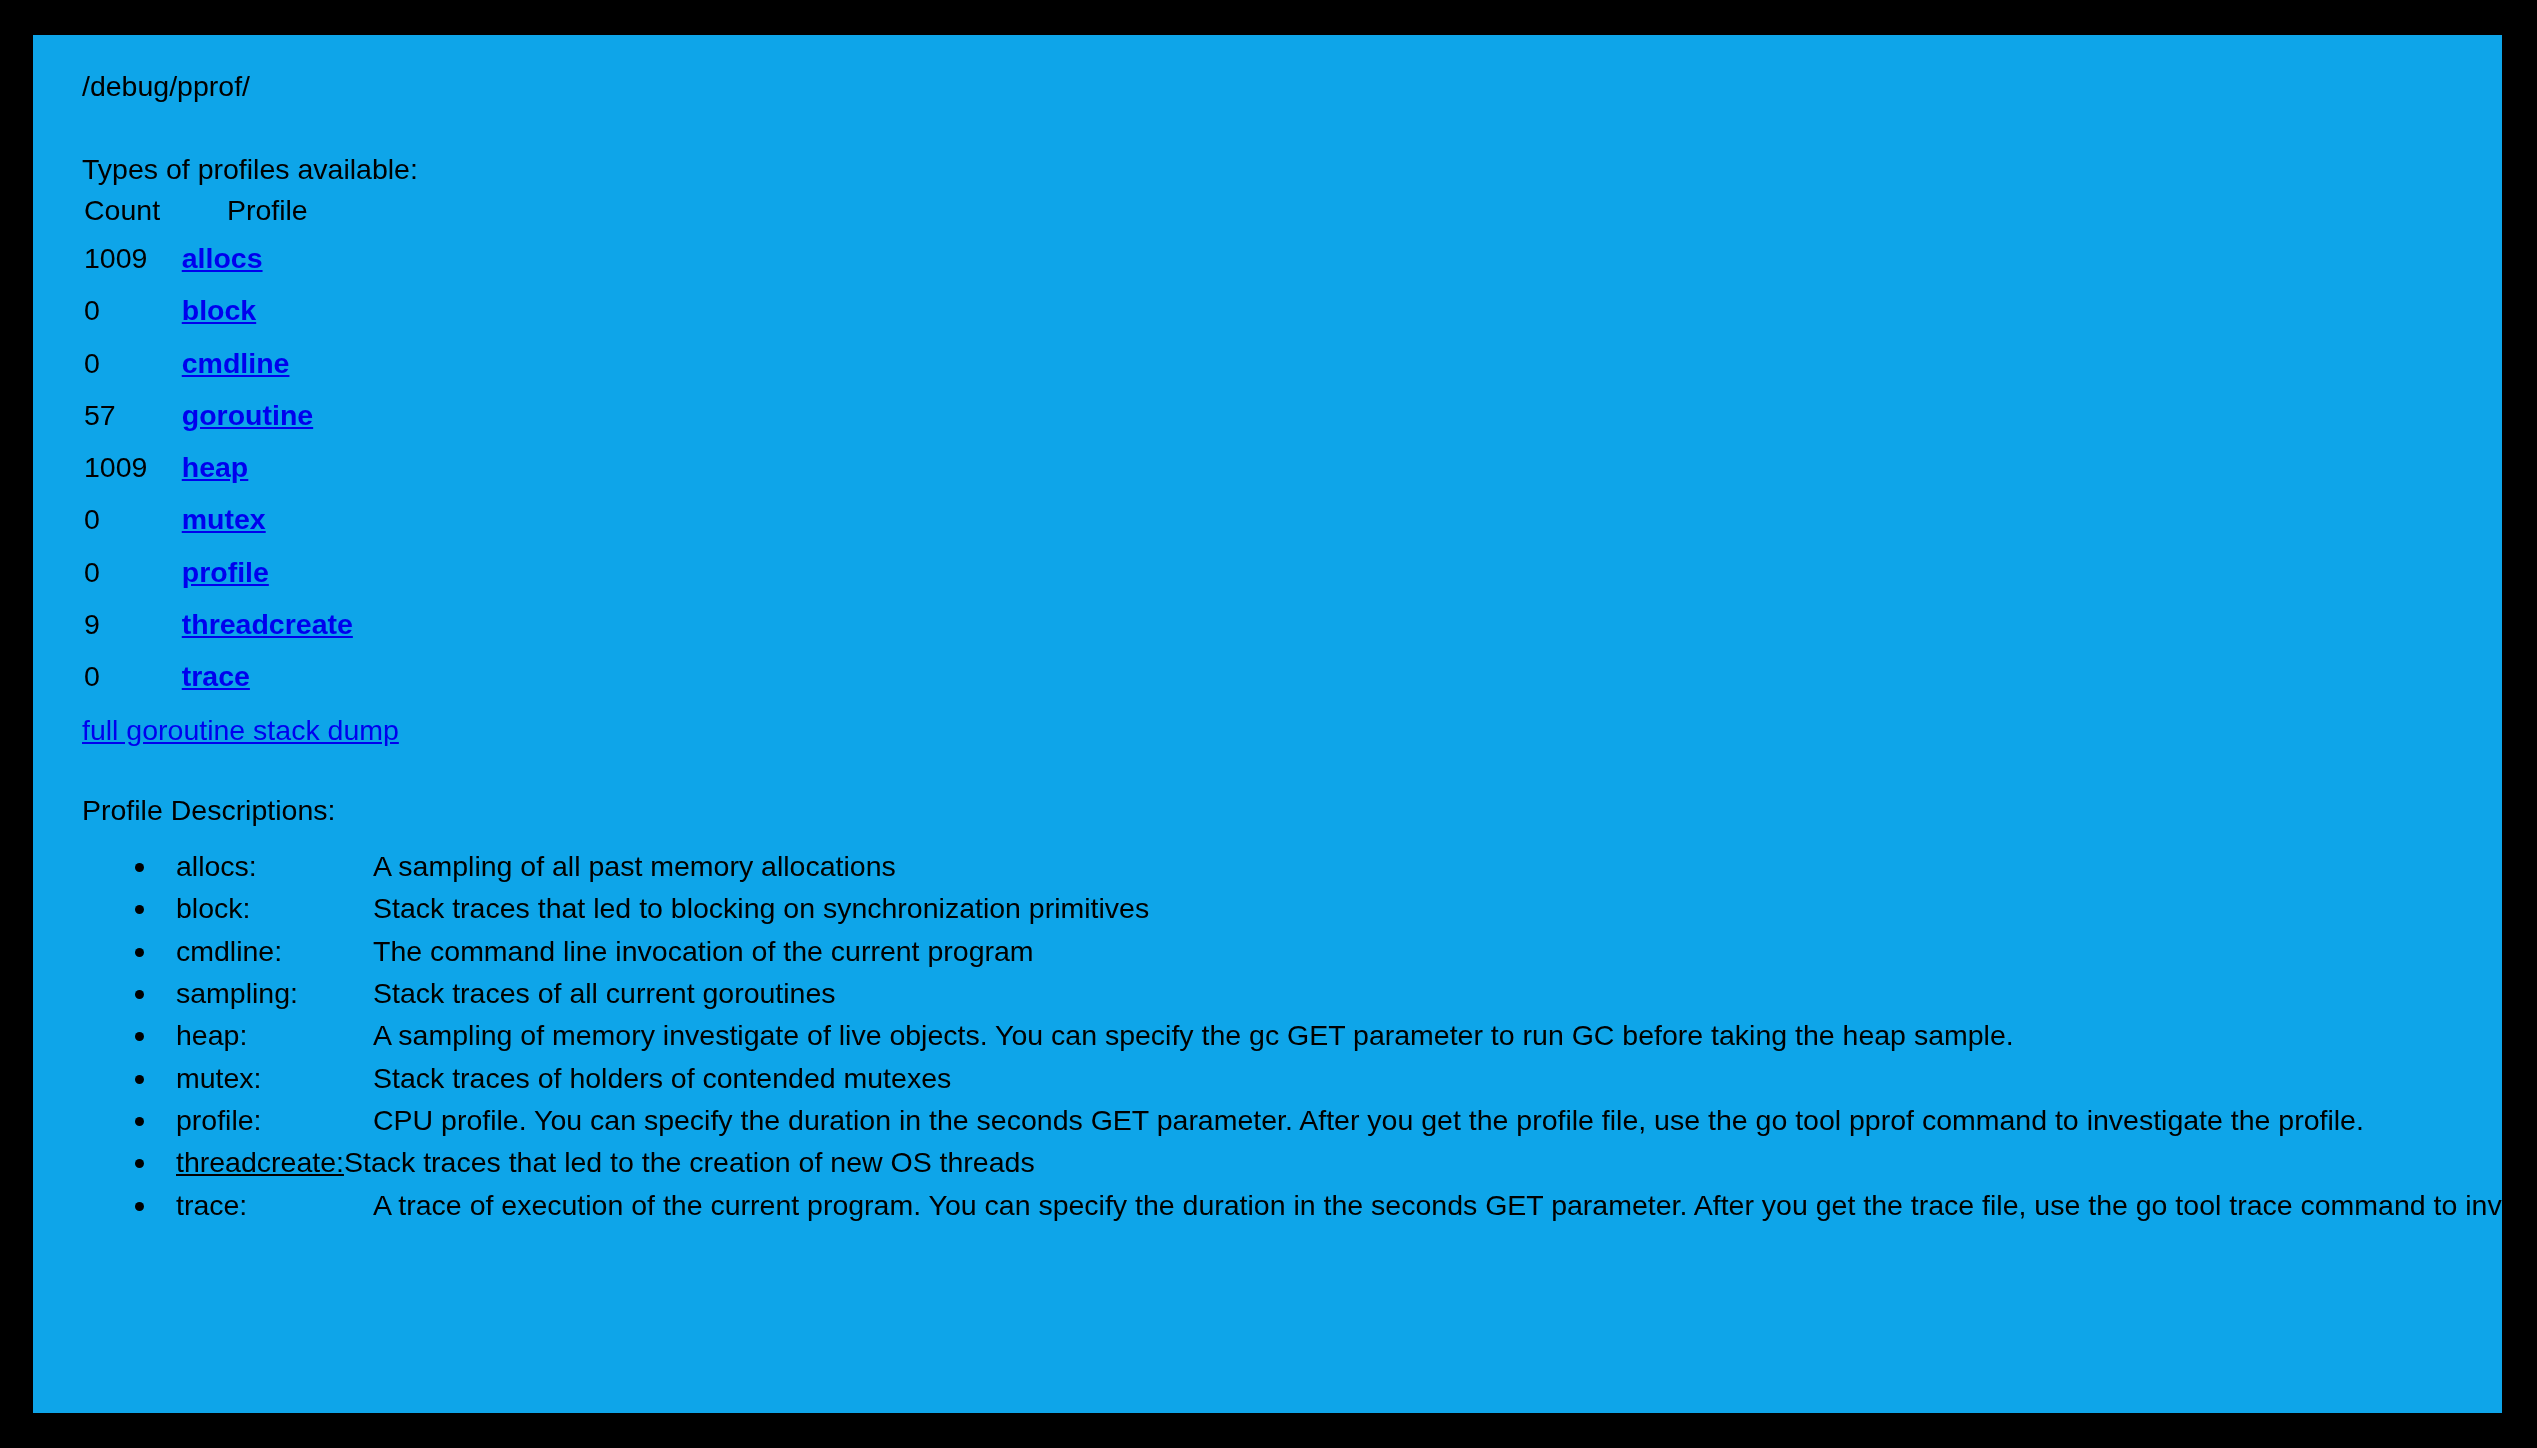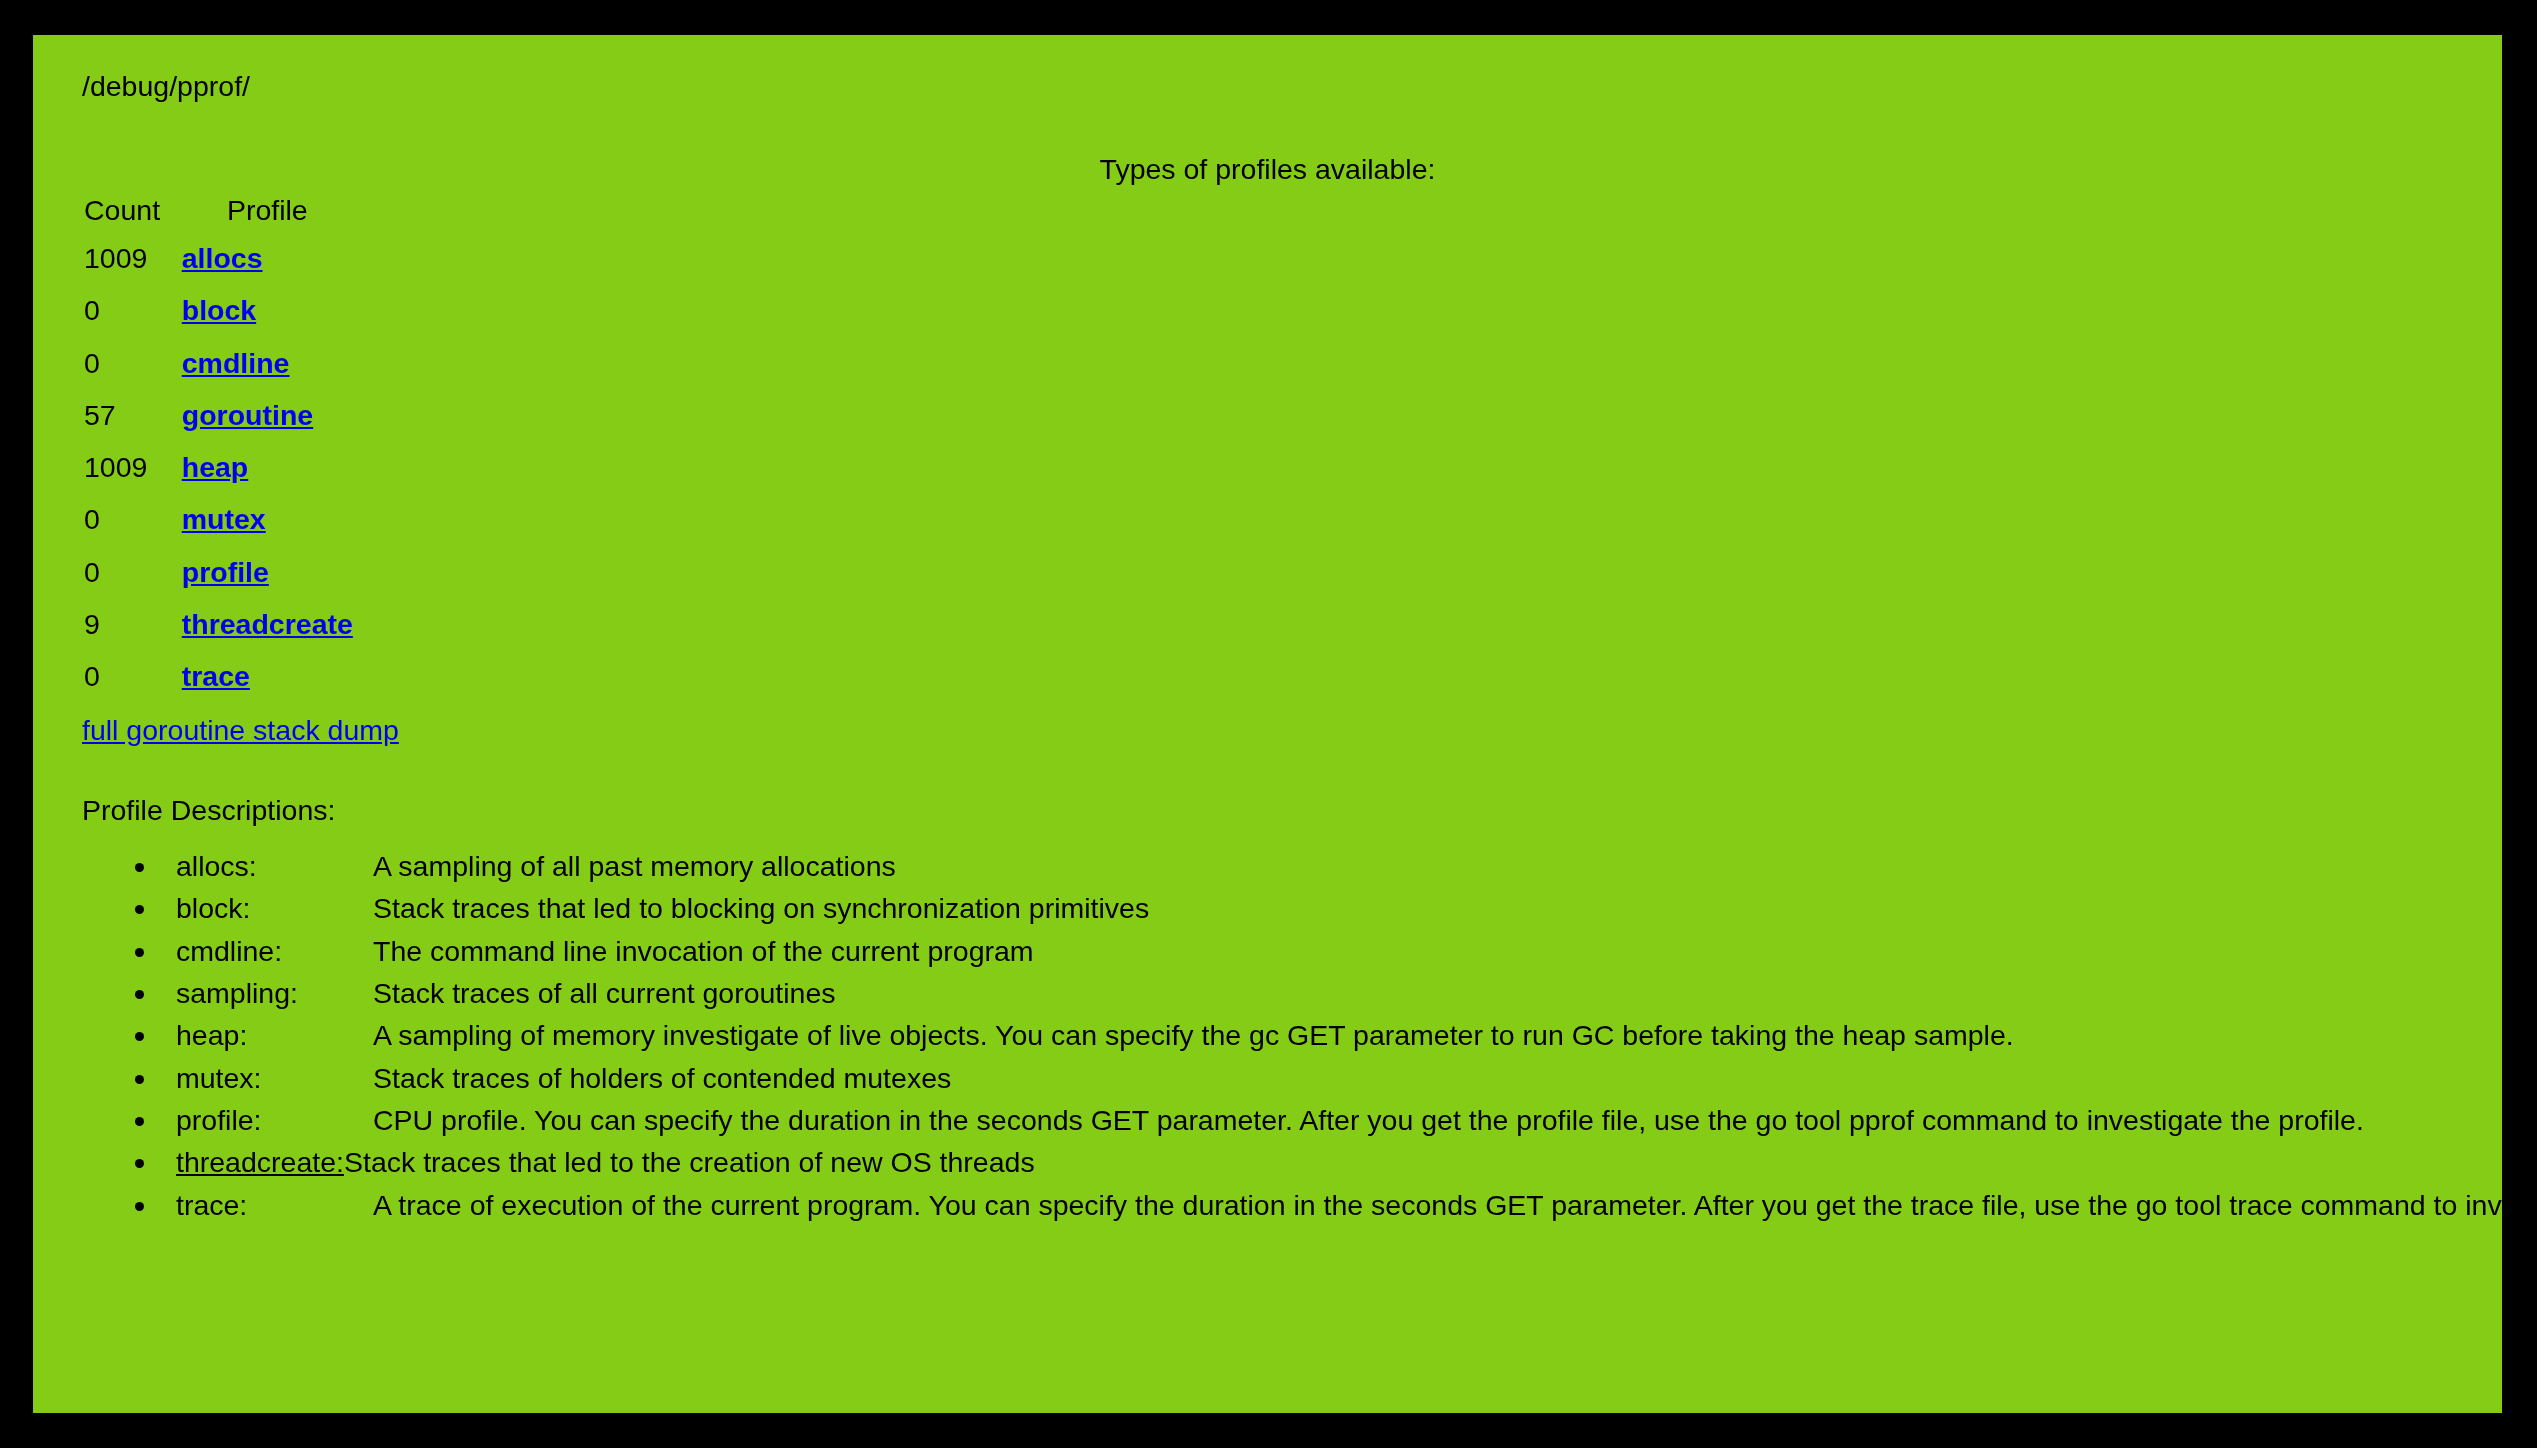--- a/index.html
+++ b/index.html
@@ -12,37 +12,36 @@
   }
   body {
     font-family: "Liberation Sans", sans-serif;
   }
   .page {
     position: absolute;
     left: 33px;
     top: 35px;
     width: 2469px;
     height: 1378px;
-    background: #84cc16;
+    background: #0ea5e9;
     overflow: hidden;
   }
   .content {
     padding: 33px 49px 0 49px;
     font-size: 28.5px;
     line-height: 1.28;
     color: #000000;
   }
   .title {
     font-size: 28.5px;
     margin-bottom: 47px;
     white-space: nowrap;
   }
   .types-heading {
     margin-bottom: 3.9px;
-    text-align: center;
   }
   .profiles-table {
     border-collapse: collapse;
     margin: 0 0 0 2px;
     font-size: 28.5px;
   }
   .profiles-table th {
     text-align: center;
     font-weight: normal;
     padding: 0 21.7px 3.9px 0;

